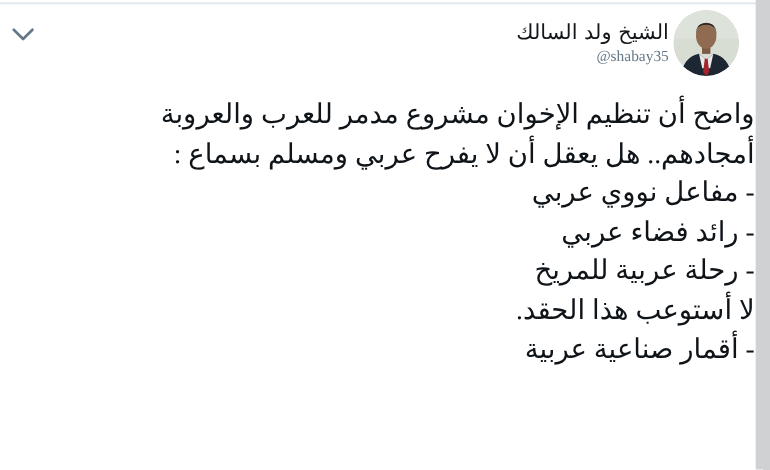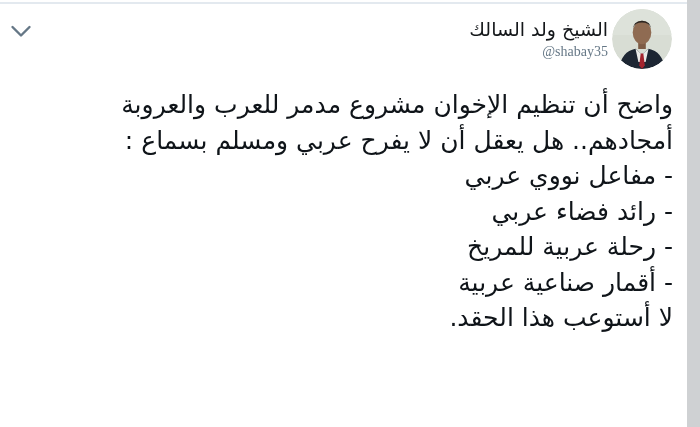--- a/index.html
+++ b/index.html
@@ -55,28 +55,29 @@
     top: 44px; right: 92px;
     font-size: 14px;
     color: #657786;
     white-space: nowrap;
     cursor: pointer;
     font-family: Liberation Serif, serif;
   }
   .tweet-text {
     position: absolute;
     top: 87px;
-    right: 27px;
+    right: 14px;
     left: 18px;
     direction: rtl;
     text-align: right;
     font-size: 25px;
     line-height: 35.5px;
     color: #0f1419;
     letter-spacing: 0;
+    font-family: Liberation Serif, serif;
   }
   .tweet-line { white-space: nowrap; }
 </style>
 </head>
 <body>
 
 <div class="top-border"></div>
 
 <button class="caret-btn" aria-label="more">
   <span>
@@ -108,17 +109,17 @@
 
 <div class="display-name">الشيخ ولد السالك</div>
 <div class="handle">@shabay35</div>
 
 <div class="tweet-text">
     <div class="tweet-line">واضح أن تنظيم الإخوان مشروع مدمر للعرب والعروبة</div>
     <div class="tweet-line">أمجادهم.. هل يعقل أن لا يفرح عربي ومسلم بسماع :</div>
     <div class="tweet-line">- مفاعل نووي عربي</div>
     <div class="tweet-line">- رائد فضاء عربي</div>
     <div class="tweet-line">- رحلة عربية للمريخ</div>
+    <div class="tweet-line">لا أستوعب هذا الحقد.</div>
     <div class="tweet-line">- أقمار صناعية عربية</div>
-    <div class="tweet-line">لا أستوعب هذا الحقد.</div>
   </div>
 
 <div class="scroll-strip"></div>
 
 </body></html>

